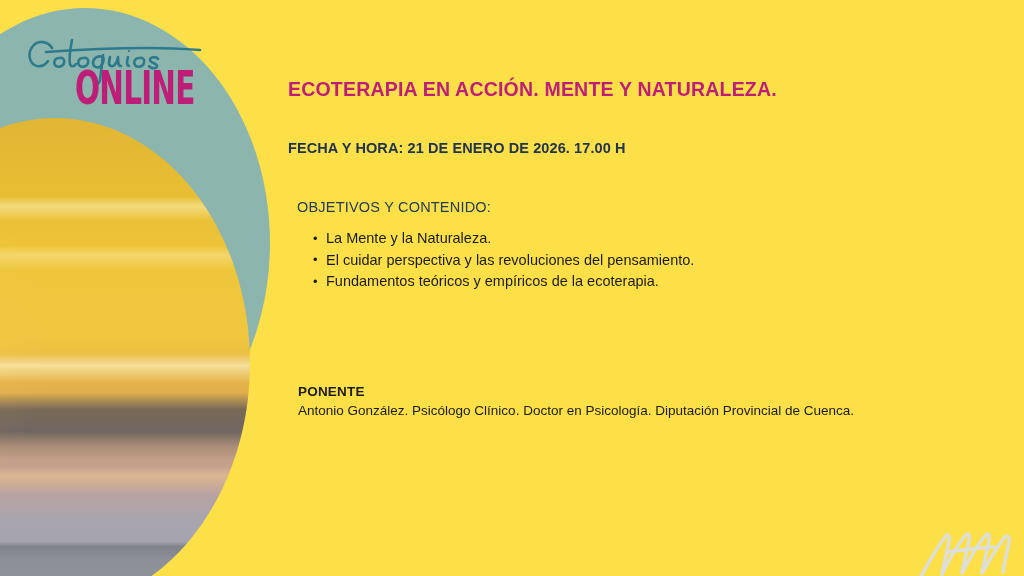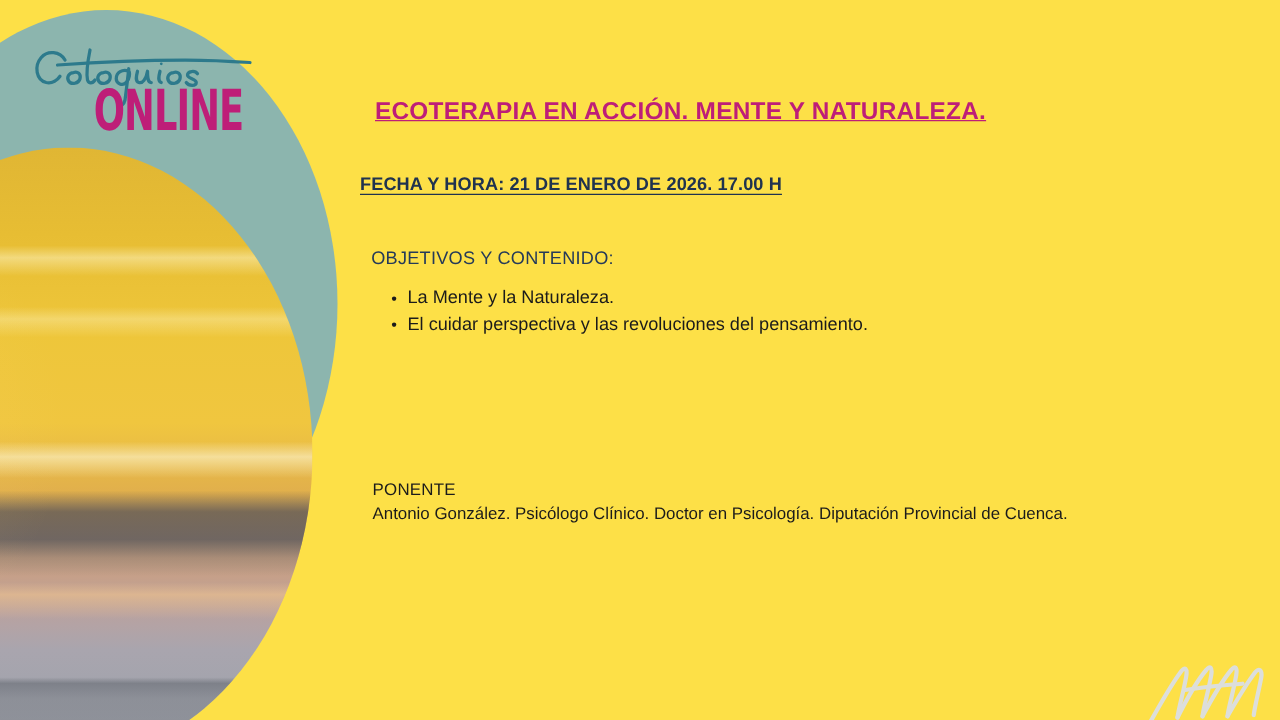--- a/index.html
+++ b/index.html
@@ -136,38 +136,36 @@
   
   .content {
     position: absolute;
     left: 288px;
     top: 0;
     width: 700px;
     height: 576px;
   }
   .title {
     position: absolute;
-    left: 12px;
+    left: 0;
     top: 78px;
     color: #be1e78;
     font-size: 19.5px;
     font-weight: bold;
     letter-spacing: 0.2px;
     white-space: nowrap;
-    text-decoration: underline;
   }
   .datetime {
     position: absolute;
     left: 0;
     top: 140px;
     color: #20334f;
     font-size: 14.5px;
     font-weight: bold;
     letter-spacing: 0.1px;
-    text-decoration: underline;
     text-underline-offset: 3px;
     white-space: nowrap;
   }
   .objectives-heading {
     position: absolute;
     left: 9px;
     top: 199px;
     color: #253a59;
     font-size: 14.5px;
     font-weight: normal;
@@ -198,21 +196,21 @@
   }
   .speaker-block {
     position: absolute;
     left: 10px;
     top: 382px;
     color: #1b1b1b;
     font-size: 13.5px;
     line-height: 19px;
   }
   .speaker-label {
-    font-weight: normal;
+    font-weight: bold;
     letter-spacing: 0.2px;
   }
   .speaker-name {
     font-weight: normal;
   }
   .speaker-bio {
     font-weight: normal;
   }
 
   
@@ -277,20 +275,21 @@
 
     <div class="title">ECOTERAPIA EN ACCIÓN. MENTE Y NATURALEZA.</div>
 
     <div class="datetime">FECHA Y HORA: 21 DE ENERO DE 2026. 17.00 H</div>
 
     <div class="objectives-heading">OBJETIVOS Y CONTENIDO:</div>
 
     <ul class="bullets">
       <li>La Mente y la Naturaleza.</li>
       <li>El cuidar perspectiva y las revoluciones del pensamiento.</li>
+      <li>Fundamentos teóricos y empíricos de la ecoterapia.</li>
     </ul>
 
     <div class="speaker-block">
       <div class="speaker-label">PONENTE</div>
       <div><span class="speaker-name">Antonio González.</span><span class="speaker-bio"> Psicólogo Clínico. Doctor en Psicología. Diputación Provincial de Cuenca.</span></div>
     </div>
 
   </div>
 
   <svg class="watermark" viewBox="0 0 110 70">

